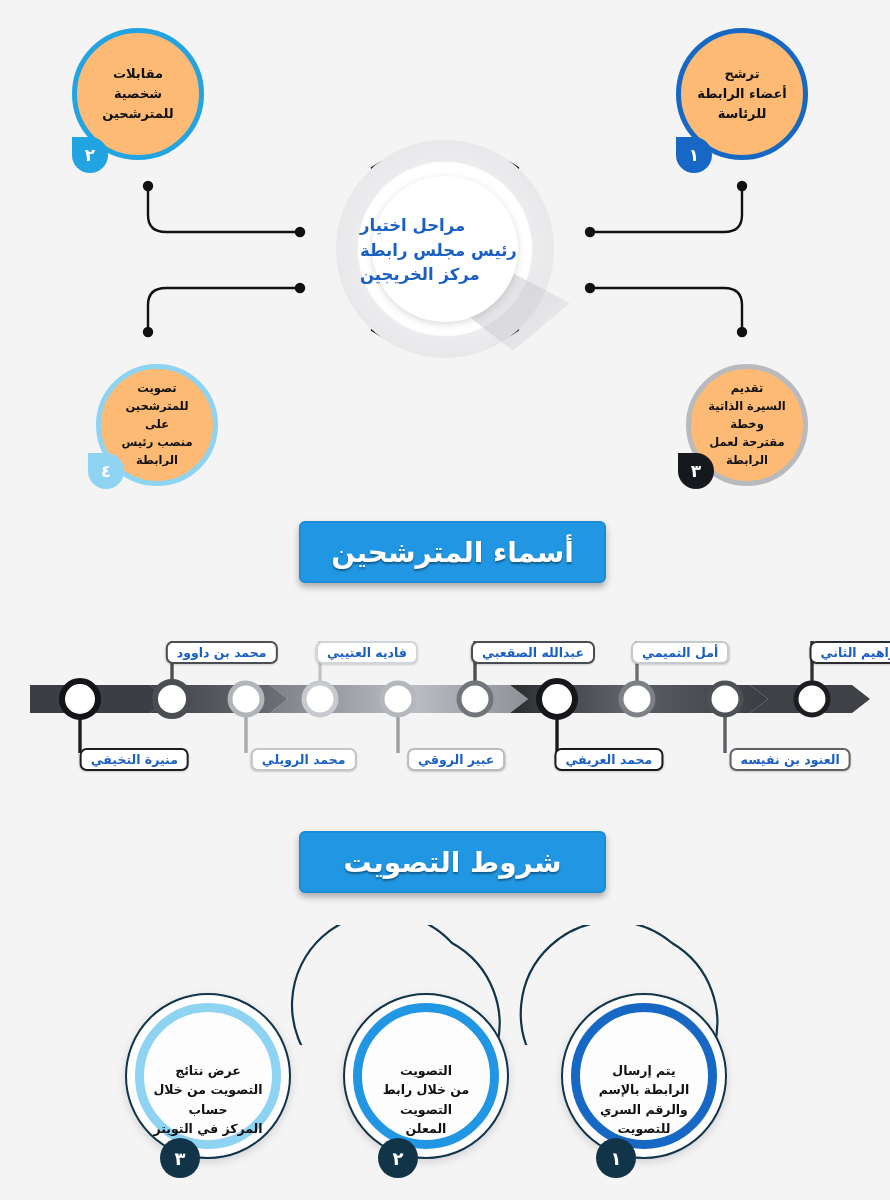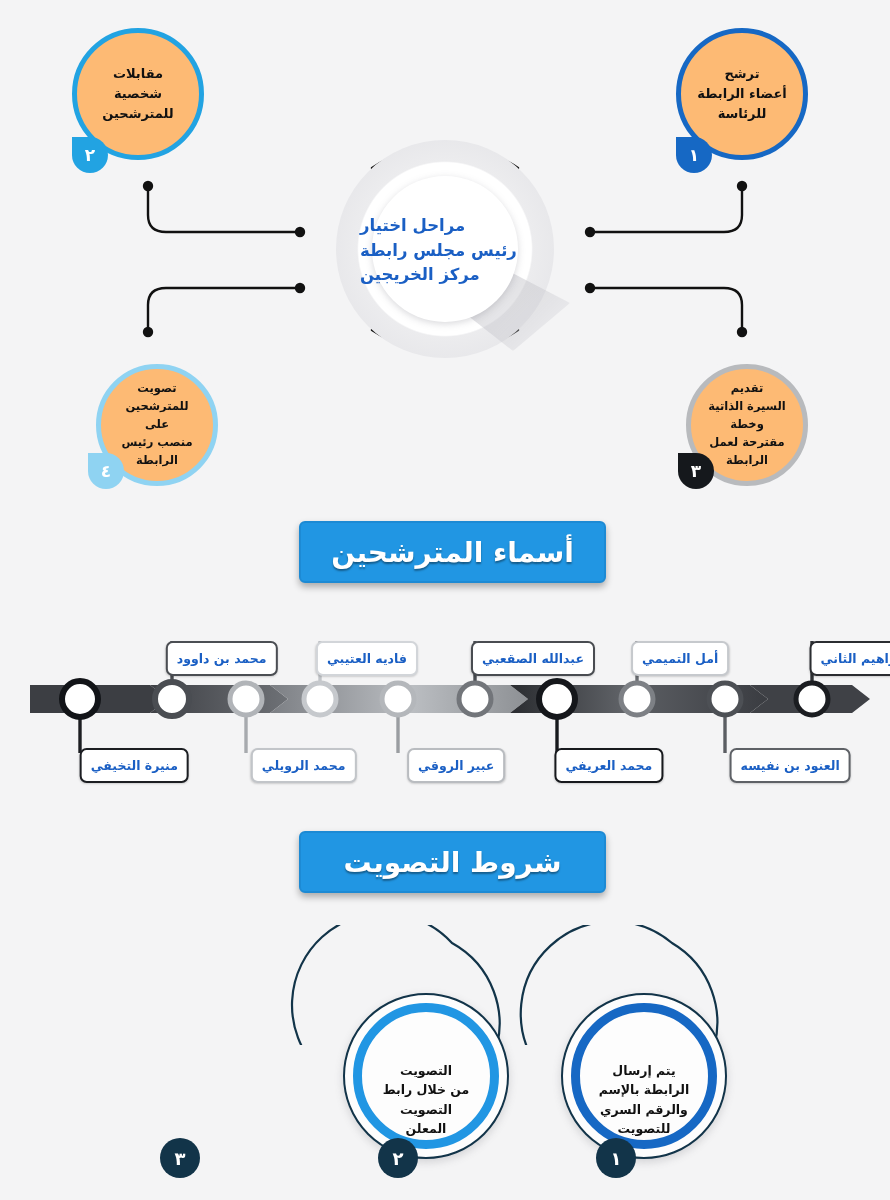--- a/index.html
+++ b/index.html
@@ -73,21 +73,21 @@
     border:2px solid #1d8ad4;
   }
   #banner1{left:299px;top:521px;width:303px;height:58px;font-size:28px;}
   #banner2{left:299px;top:831px;width:303px;height:58px;font-size:28px;}
 
   
   #timeline{left:0;top:615px;width:890px;height:175px;}
   .tl-label{
     position:absolute;background:#ffffff;border-radius:7px;
     color:#1a5fc4;font-weight:bold;font-size:12.5px;
-    padding:8px 9px;white-space:nowrap;
+    padding:2px 9px;white-space:nowrap;
     box-shadow:0 1px 2px rgba(0,0,0,.16);
     transform:translateX(50%);
   }
 
   
   .vcircle{
     position:absolute;width:162px;height:162px;border-radius:50%;
     background:#fdfdfd;border:2px solid #123449;
     display:flex;align-items:center;justify-content:center;
     box-shadow:0 3px 8px rgba(90,90,100,.22);
@@ -295,15 +295,23 @@
   <div id="v2" class="vcircle">
     <div class="vring"></div>
     <div class="vtxt">
       <div>التصويت</div>
       <div>من خلال رابط التصويت</div>
       <div>المعلن</div>
     </div>
   </div>
   <div id="vb2" class="vbadge">٢</div>
 
+  <div id="v3" class="vcircle">
+    <div class="vring"></div>
+    <div class="vtxt">
+      <div>عرض نتائج</div>
+      <div>التصويت من خلال حساب</div>
+      <div>المركز في التويتر</div>
+    </div>
+  </div>
   <div id="vb3" class="vbadge">٣</div>
 
 </div>
 
 </body></html>

